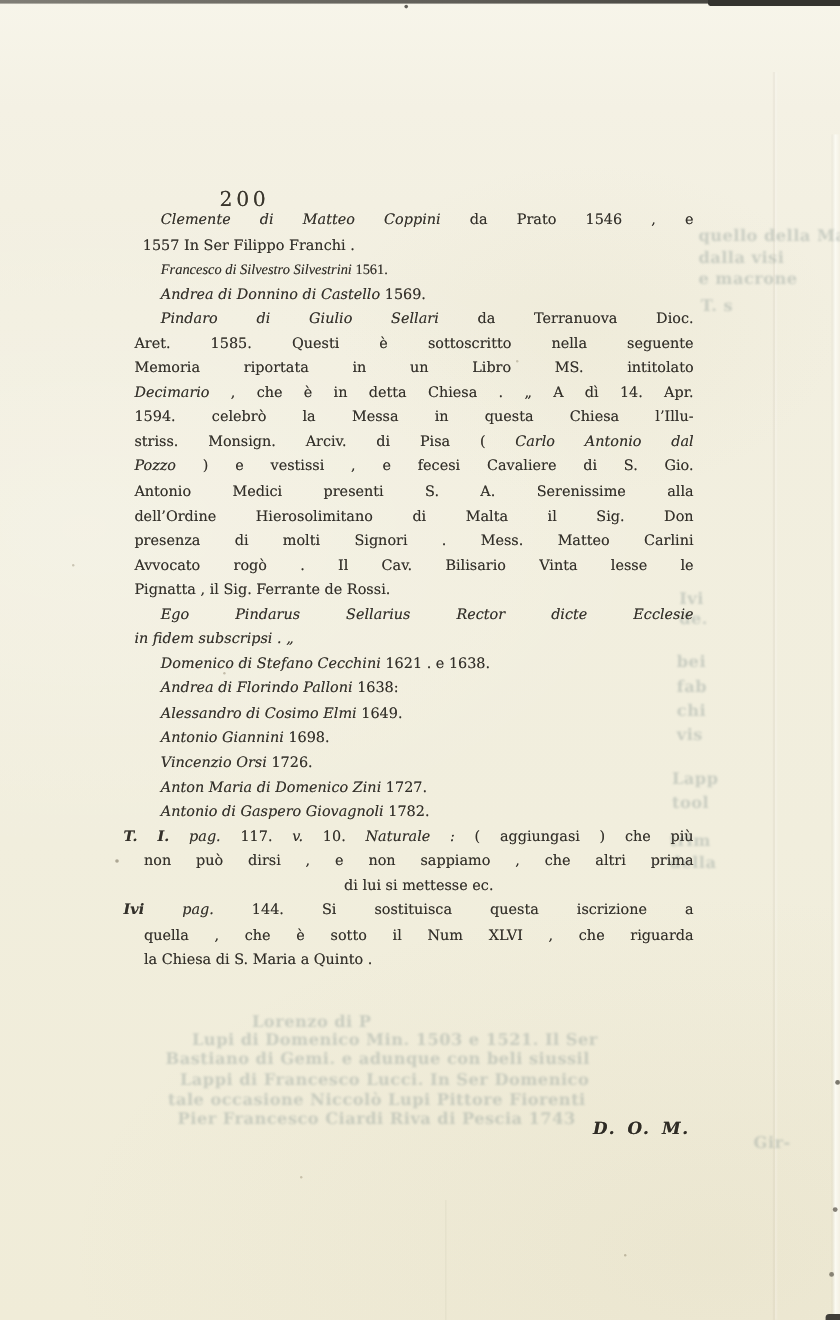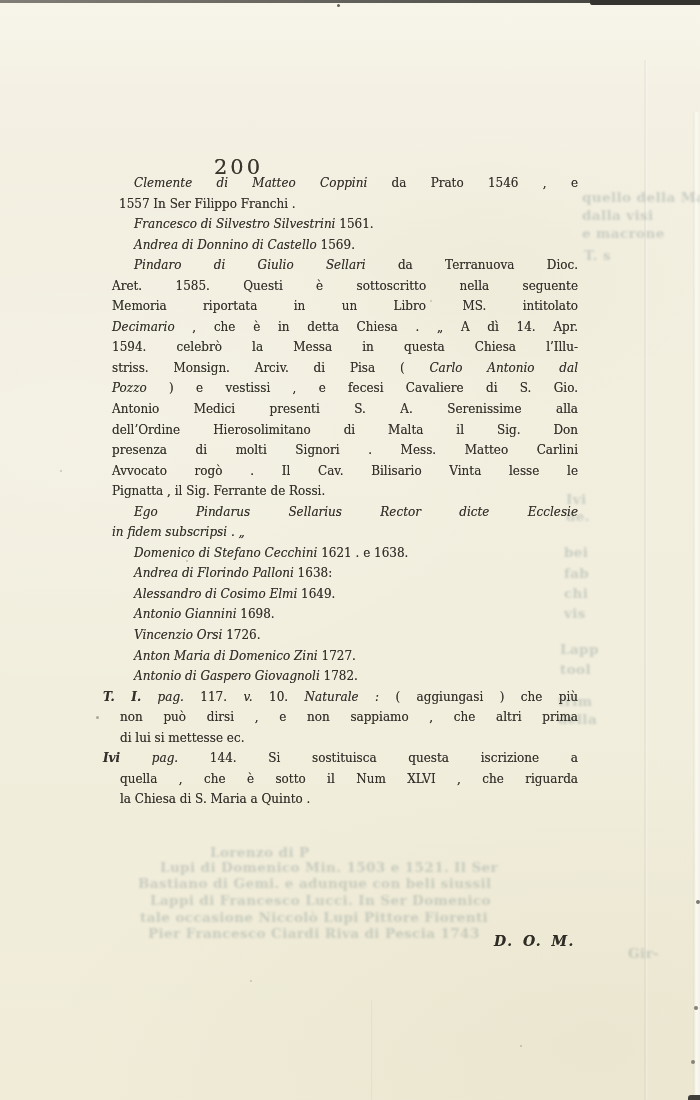--- a/index.html
+++ b/index.html
@@ -15,22 +15,22 @@
   .top-edge{position:absolute;top:0;left:0;right:0;height:3px;
     background:linear-gradient(90deg,#807e76,#5f5d57 55%,#3a3934);}
   .top-edge-right{position:absolute;top:0;right:0;width:110px;height:5px;background:#34332f;border-radius:0 0 0 2px;}
   .page-edge{position:absolute;top:112px;right:0;bottom:0;width:7px;
     background:linear-gradient(90deg,rgba(60,50,30,0.05),#fbfaf2 45%,#f3f0e3);}
   .crease{position:absolute;top:60px;bottom:0;left:644px;width:2px;
     background:rgba(90,80,55,0.05);box-shadow:1px 0 2px rgba(255,255,255,0.35);}
   .crease2{position:absolute;top:1000px;bottom:0;left:371px;width:1px;background:rgba(90,80,55,0.06);}
   .corner-mark{position:absolute;right:0;bottom:0;width:12px;height:5px;background:#403e39;border-radius:3px 0 0 0;}
 
-  .pagenum{position:absolute;left:183px;top:156px;font-size:21px;line-height:22px;
-    letter-spacing:3px;color:#3a362d;text-shadow:0 0 0.5px rgba(58,54,45,0.7);margin-left:31px;}
+  .pagenum{position:absolute;left:183px;top:156px;font-size:17px;line-height:22px;
+    letter-spacing:3px;color:#3a362d;text-shadow:0 0 0.5px rgba(58,54,45,0.7);}
 
   .textblock{position:absolute;left:112px;top:173px;width:466px;
     font-size:12px;line-height:20.55px;color:#33302a;
     text-shadow:0 0 0.5px rgba(51,48,42,0.55);}
   .line{white-space:normal;}
   .just{text-align:justify;text-align-last:justify;}
   .it{font-style:italic;}
   .bd{font-weight:bold;}
 
   .colophon{position:absolute;left:455px;top:933px;width:120px;text-align:right;
@@ -85,21 +85,21 @@
       <div class="speck" style="left: 694px; top: 1006px; width: 4px; height: 4px; background: rgba(70, 65, 55, 0.65);"></div>
       <div class="speck" style="left: 691px; top: 1060px; width: 4px; height: 4px; background: rgba(70, 65, 55, 0.6);"></div>
       <div class="speck" style="left: 60px; top: 470px; width: 2px; height: 2px; background: rgba(110, 95, 70, 0.3);"></div>
     </div>
 
   <div class="pagenum">200</div>
 
   <div class="textblock">
       <div class="line just" style="padding-left: 22px;"><span class="it">Clemente di Matteo Coppini</span><span> da Prato 1546 , e</span></div>
       <div class="line" style="padding-left: 7px;"><span>1557  In Ser Filippo Franchi .</span></div>
-      <div class="line" style="padding-left: 22px;"><span class="it">Francesco di Silvestro Silvestrini</span><span> 1561.</span></div>
+      <div class="line" style="padding-left: 22px; font-family: Liberation Serif, serif;"><span class="it">Francesco di Silvestro Silvestrini</span><span> 1561.</span></div>
       <div class="line" style="padding-left: 22px;"><span class="it">Andrea di Donnino di Castello</span><span> 1569.</span></div>
       <div class="line just" style="padding-left: 22px;"><span class="it">Pindaro di Giulio Sellari</span><span> da Terranuova Dioc.</span></div>
       <div class="line just"><span>Aret. 1585. Questi è sottoscritto nella seguente</span></div>
       <div class="line just"><span>Memoria riportata in un Libro MS. intitolato</span></div>
       <div class="line just"><span class="it">Decimario</span><span> , che è in detta Chiesa . „ A dì 14. Apr.</span></div>
       <div class="line just"><span>1594. celebrò la Messa in questa Chiesa l’Illu-</span></div>
       <div class="line just"><span>striss. Monsign. Arciv. di Pisa ( </span><span class="it">Carlo Antonio dal</span></div>
       <div class="line just"><span class="it">Pozzo</span><span> ) e vestissi , e fecesi Cavaliere di S. Gio.</span></div>
       <div class="line just"><span>Antonio Medici presenti S. A. Serenissime alla</span></div>
       <div class="line just"><span>dell’Ordine Hierosolimitano di Malta il Sig. Don</span></div>
@@ -110,20 +110,20 @@
       <div class="line"><span class="it">in fidem subscripsi . „</span></div>
       <div class="line" style="padding-left: 22px;"><span class="it">Domenico di Stefano Cecchini</span><span> 1621 . e 1638.</span></div>
       <div class="line" style="padding-left: 22px;"><span class="it">Andrea di Florindo Palloni</span><span> 1638:</span></div>
       <div class="line" style="padding-left: 22px;"><span class="it">Alessandro di Cosimo Elmi</span><span> 1649.</span></div>
       <div class="line" style="padding-left: 22px;"><span class="it">Antonio Giannini</span><span> 1698.</span></div>
       <div class="line" style="padding-left: 22px;"><span class="it">Vincenzio Orsi</span><span> 1726.</span></div>
       <div class="line" style="padding-left: 22px;"><span class="it">Anton Maria di Domenico Zini</span><span> 1727.</span></div>
       <div class="line" style="padding-left: 22px;"><span class="it">Antonio di Gaspero Giovagnoli</span><span> 1782.</span></div>
       <div class="line just" style="margin-left: -9px;"><span class="it bd">T. I.</span><span class="it"> pag.</span><span> 117. </span><span class="it">v.</span><span> 10. </span><span class="it">Naturale :</span><span> ( aggiungasi ) che più</span></div>
       <div class="line just" style="padding-left: 8px;"><span>non può dirsi , e non sappiamo , che altri prima</span></div>
-      <div class="line" style="padding-left: 8px;"><span>di lui si mettesse ec.</span></div>
+      <div class="line" style="padding-left: 8px; text-align: center;"><span>di lui si mettesse ec.</span></div>
       <div class="line just" style="margin-left: -9px;"><span class="it bd">Ivi</span><span class="it"> pag.</span><span> 144.  Si sostituisca questa iscrizione a</span></div>
       <div class="line just" style="padding-left: 8px;"><span>quella , che è sotto il Num XLVI , che riguarda</span></div>
       <div class="line" style="padding-left: 8px;"><span>la Chiesa di S. Maria a Quinto .</span></div>
     </div>
 
   <div class="colophon">D. O. M.</div>
 </div>
 
 </body></html>

